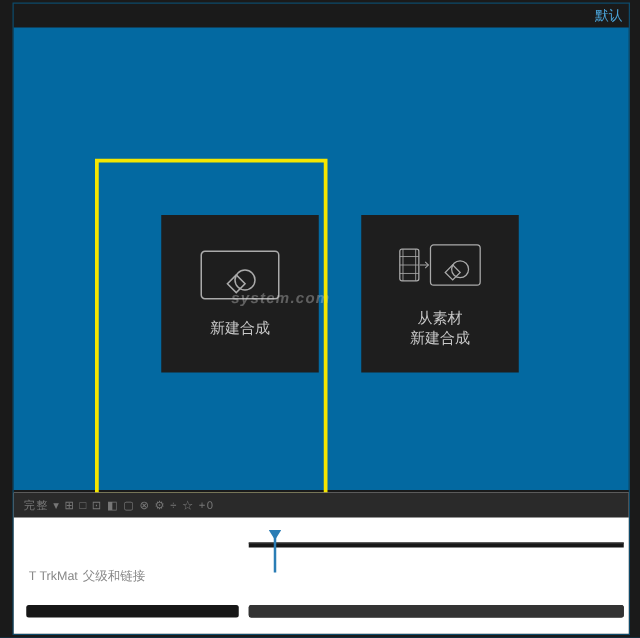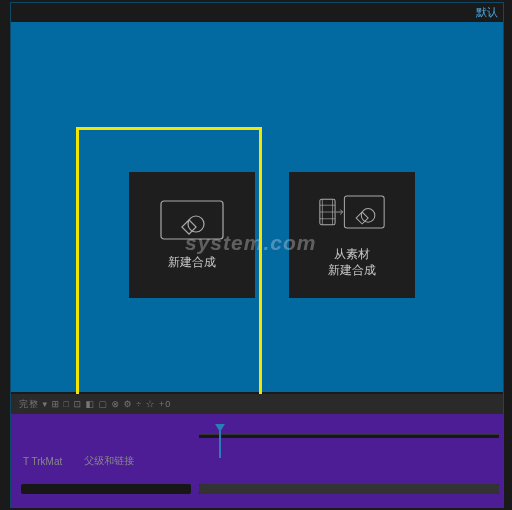--- a/index.html
+++ b/index.html
@@ -79,28 +79,28 @@
     width: 260px;
     font-size: 34px;
     color: rgba(220,220,220,0.35);
     font-weight: bold;
     font-style: italic;
     pointer-events: none;
     user-select: none;
     letter-spacing: -1px;
   }
   .watermark .big { font-size: 50px; }
-  .watermark .sub { font-size: 21px; letter-spacing: 1px; display: block; margin-top: -6px; margin-left: 54px; }
+  .watermark .sub { font-size: 12px; letter-spacing: 1px; display: block; margin-top: -6px; margin-left: 54px; }
   .bottom-panel {
     position: absolute;
     left: 11px;
     top: 394px;
     width: 492px;
     height: 113px;
-    background: #4c1d95;
+    background: #ffffff;
   }
   .toolbar-row {
     position: absolute;
     left: 0;
     top: 0;
     width: 100%;
     height: 20px;
     background: #2a2a2a;
     display: flex;
     align-items: center;
@@ -138,21 +138,21 @@
     clip-path: polygon(0 0, 100% 0, 50% 100%);
   }
   .track-header {
     position: absolute;
     left: 12px;
     top: 60px;
     width: 170px;
     font-size: 10px;
     color: #888;
     display: flex;
-    gap: 22px;
+    gap: 4px;
     align-items: center;
   }
   .track-header .col { display: inline-block; }
   .scroll-track {
     position: absolute;
     left: 188px;
     top: 90px;
     width: 300px;
     height: 10px;
     background: #111;

